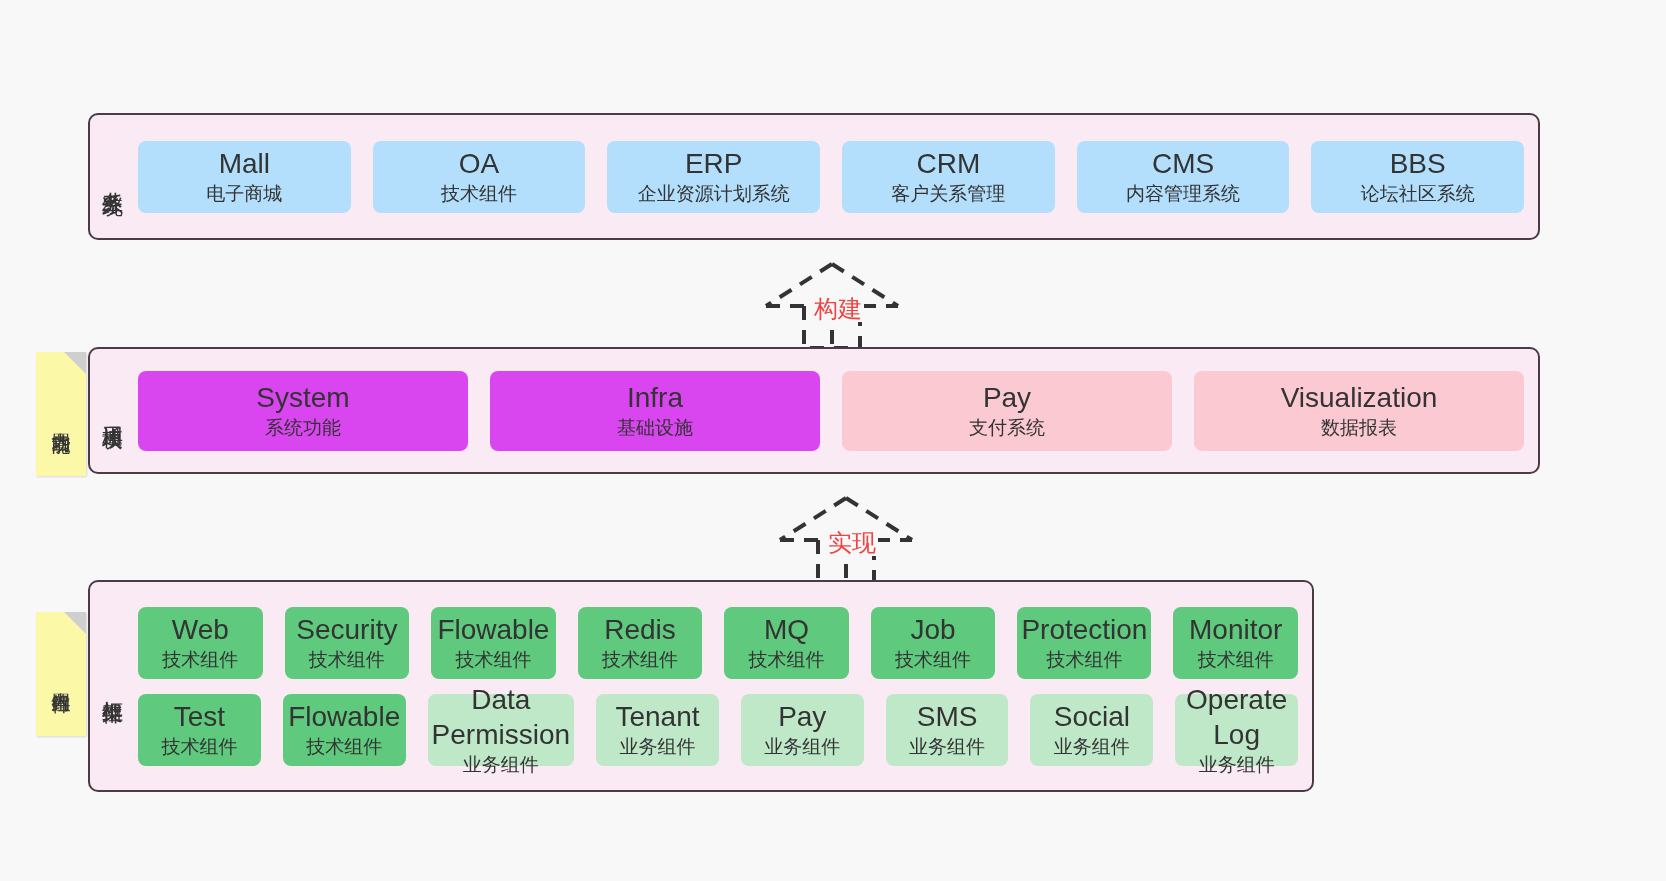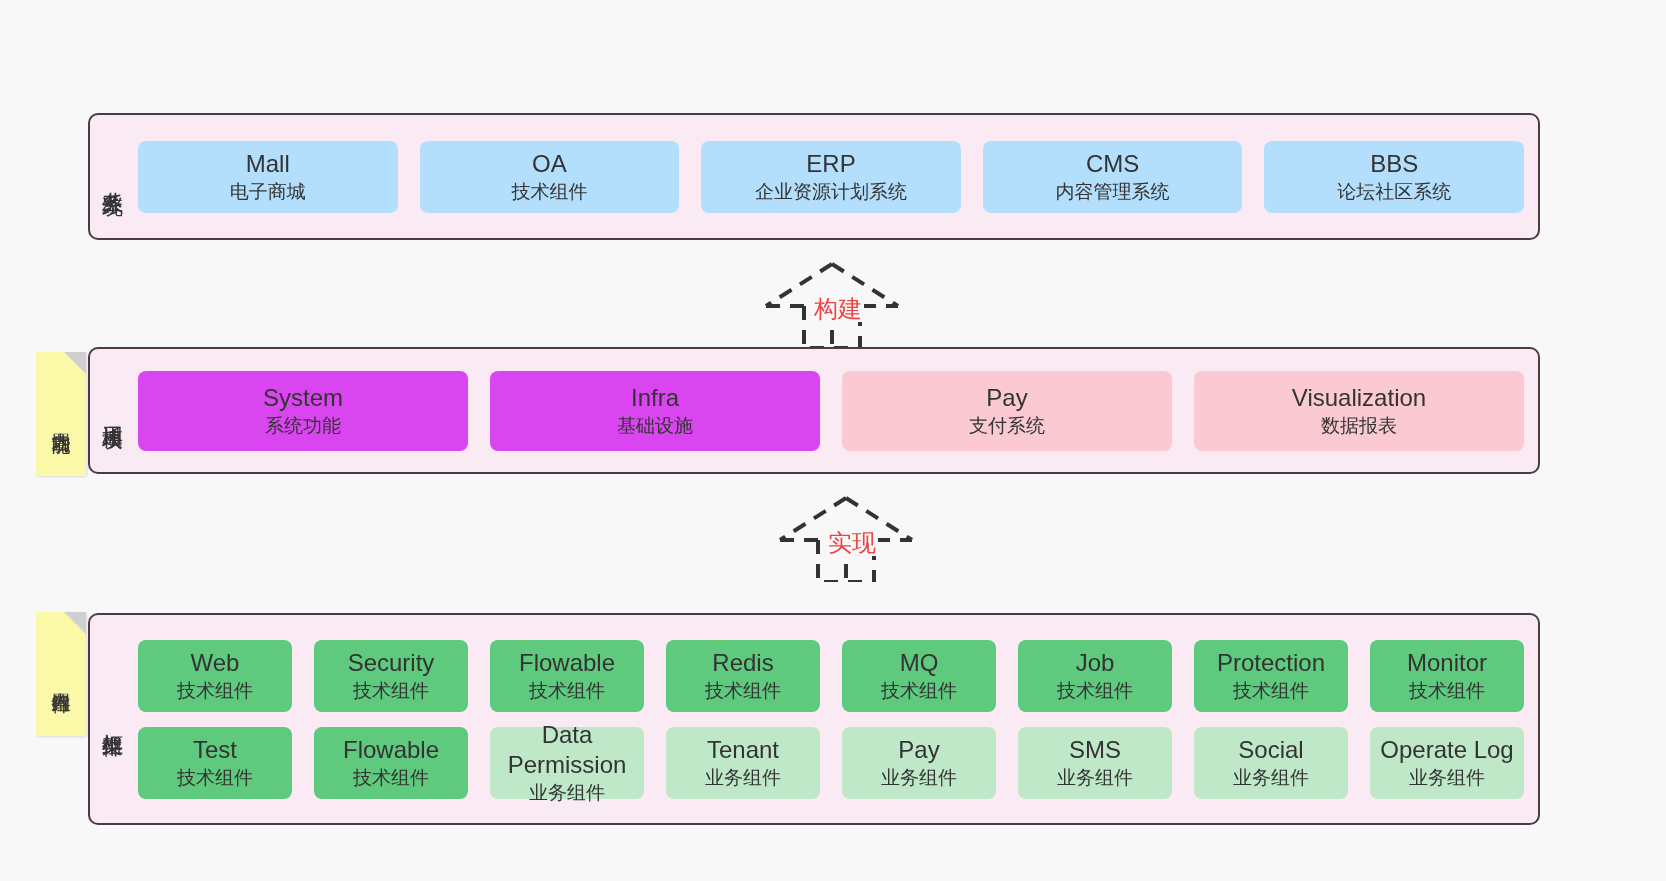--- a/index.html
+++ b/index.html
@@ -73,39 +73,39 @@
     flex-direction: column;
     align-items: center;
     justify-content: center;
     border-radius: 8px;
     box-sizing: border-box;
     text-align: center;
     padding: 6px 4px;
     line-height: 1.28;
   }
   .card .t1 {
-    font-size: 24px;
+    font-size: 28px;
     color: #333333;
   }
   .card .t2 {
     font-size: 19px;
     color: #333333;
   }
 
   
   .c-blue      { background: #b3dffc; }
   .c-red       { background: #d946ef; }
   .c-pink      { background: #fbc9d2; }
   .c-green     { background: #5fc97e; }
   .c-lgreen    { background: #bfe8c9; }
 
   
   #layer-business  { left: 88px;  top: 113px; width: 1452px; height: 127px; }
   #layer-common    { left: 88px;  top: 347px; width: 1452px; height: 127px; }
-  #layer-framework { left: 88px;  top: 580px; width: 1452px; height: 212px; margin-top: 33px; }
+  #layer-framework { left: 88px;  top: 580px; width: 1226px; height: 212px; }
 
   #layer-business  .row .card { height: 72px; }
   #layer-common    .row .card { height: 80px; }
   #layer-framework .row .card { height: 72px; }
 
   
   .sticky {
     position: absolute;
     width: 50px;
     background: #fbf8a8;
@@ -167,20 +167,24 @@
           <span class="t1">Mall</span>
           <span class="t2">电子商城</span>
         </div>
         <div class="card c-blue">
           <span class="t1">OA</span>
           <span class="t2">技术组件</span>
         </div>
         <div class="card c-blue">
           <span class="t1">ERP</span>
           <span class="t2">企业资源计划系统</span>
+        </div>
+        <div class="card c-blue">
+          <span class="t1">CRM</span>
+          <span class="t2">客户关系管理</span>
         </div>
         <div class="card c-blue">
           <span class="t1">CMS</span>
           <span class="t2">内容管理系统</span>
         </div>
         <div class="card c-blue">
           <span class="t1">BBS</span>
           <span class="t2">论坛社区系统</span>
         </div>
       </div>

